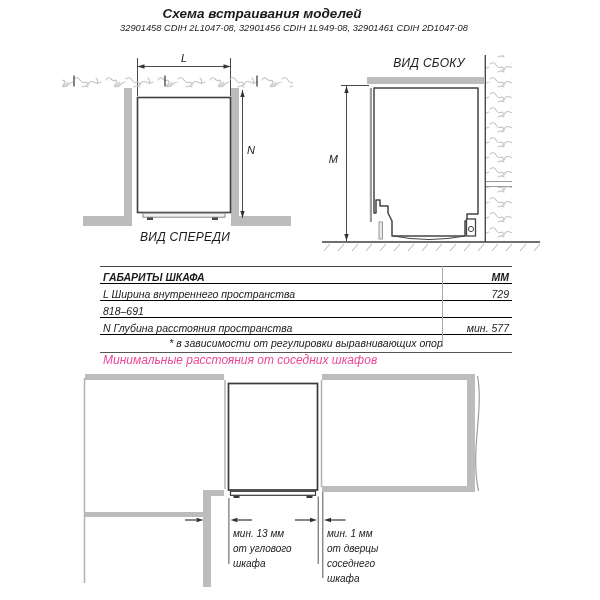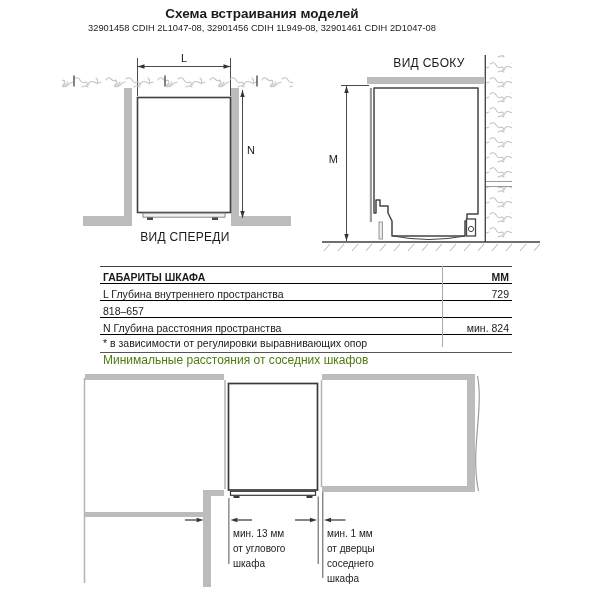--- a/index.html
+++ b/index.html
@@ -1,34 +1,34 @@
 <!DOCTYPE html>
 <html><head>
 <meta charset="utf-8">
 <style>
   html,body{margin:0;padding:0;background:#fff;}
   .page{position:relative;width:600px;height:600px;background:#ffffff;overflow:hidden;
-        font-family:"Liberation Sans",sans-serif;color:#1a1a1a;}
+        font-family:"Liberation Sans",sans-serif;color:#1a1a1a;font-style:italic;}
   .hdr-title{position:absolute;top:6px;left:0;width:524px;text-align:center;
              font-size:13.5px;font-weight:bold;}
   .hdr-models{position:absolute;top:23px;left:0;width:524px;text-align:center;
-              font-size:9.3px;color:#222;}
+              font-size:9.3px;color:#222;padding-left:32px;}
   .diagram-svg{position:absolute;top:0;left:0;}
   svg text{font-family:"Liberation Sans",sans-serif;fill:#1a1a1a;}
   .dim{font-size:11px;}
   .viewlbl{font-size:12px;letter-spacing:.3px;}
   .note{font-size:10px;}
   
   .dims-table{position:absolute;left:100px;top:266px;width:412px;font-size:10.5px;}
   .t-row{display:flex;justify-content:space-between;align-items:flex-end;
          height:16px;border-bottom:1px solid #000000;padding:0 3px;}
   .t-head{border-top:1.5px solid #444;font-weight:bold;}
-  .t-foot{height:17px;line-height:17px;border-bottom:1px solid #555;padding:0 3px;}
+  .t-foot{height:17px;line-height:17px;border-bottom:1px solid #555;padding:0 3px;text-align:center;}
   .t-colline{position:absolute;left:342px;top:0;width:1px;height:81px;background:#aaa;}
-  .clear-title{position:absolute;left:103px;top:353px;font-size:12px;color:#4d7c0f;}
+  .clear-title{position:absolute;left:103px;top:353px;font-size:12px;color:#ec4899;}
 </style>
 </head>
 <body>
 
 <div class="page">
 
   <div class="hdr-title">Схема встраивания моделей</div>
   <div class="hdr-models">32901458   CDIH 2L1047-08, 32901456   CDIH 1L949-08, 32901461   CDIH 2D1047-08</div>
 
   <svg class="diagram-svg" width="600" height="600" viewBox="0 0 600 600">
@@ -171,29 +171,29 @@
       </g>
     </g>
   </svg>
 
   <div class="dims-table">
     <div class="t-row t-head">
       <span>ГАБАРИТЫ ШКАФА</span>
       <span>ММ</span>
     </div>
     <div class="t-row">
-      <span>L Глубина внутреннего пространства</span>
+      <span>L Ширина внутреннего пространства</span>
       <span>729</span>
     </div>
     <div class="t-row">
-      <span>818–657</span>
+      <span>818–691</span>
     </div>
     <div class="t-row">
       <span>N Глубина расстояния пространства</span>
-      <span>мин. 824</span>
+      <span>мин. 577</span>
     </div>
     <div class="t-foot">
       <span>* в зависимости от регулировки выравнивающих опор</span>
     </div>
     <div class="t-colline"></div>
   </div>
 
   <div class="clear-title">Минимальные расстояния от соседних шкафов</div>
 
 </div>

